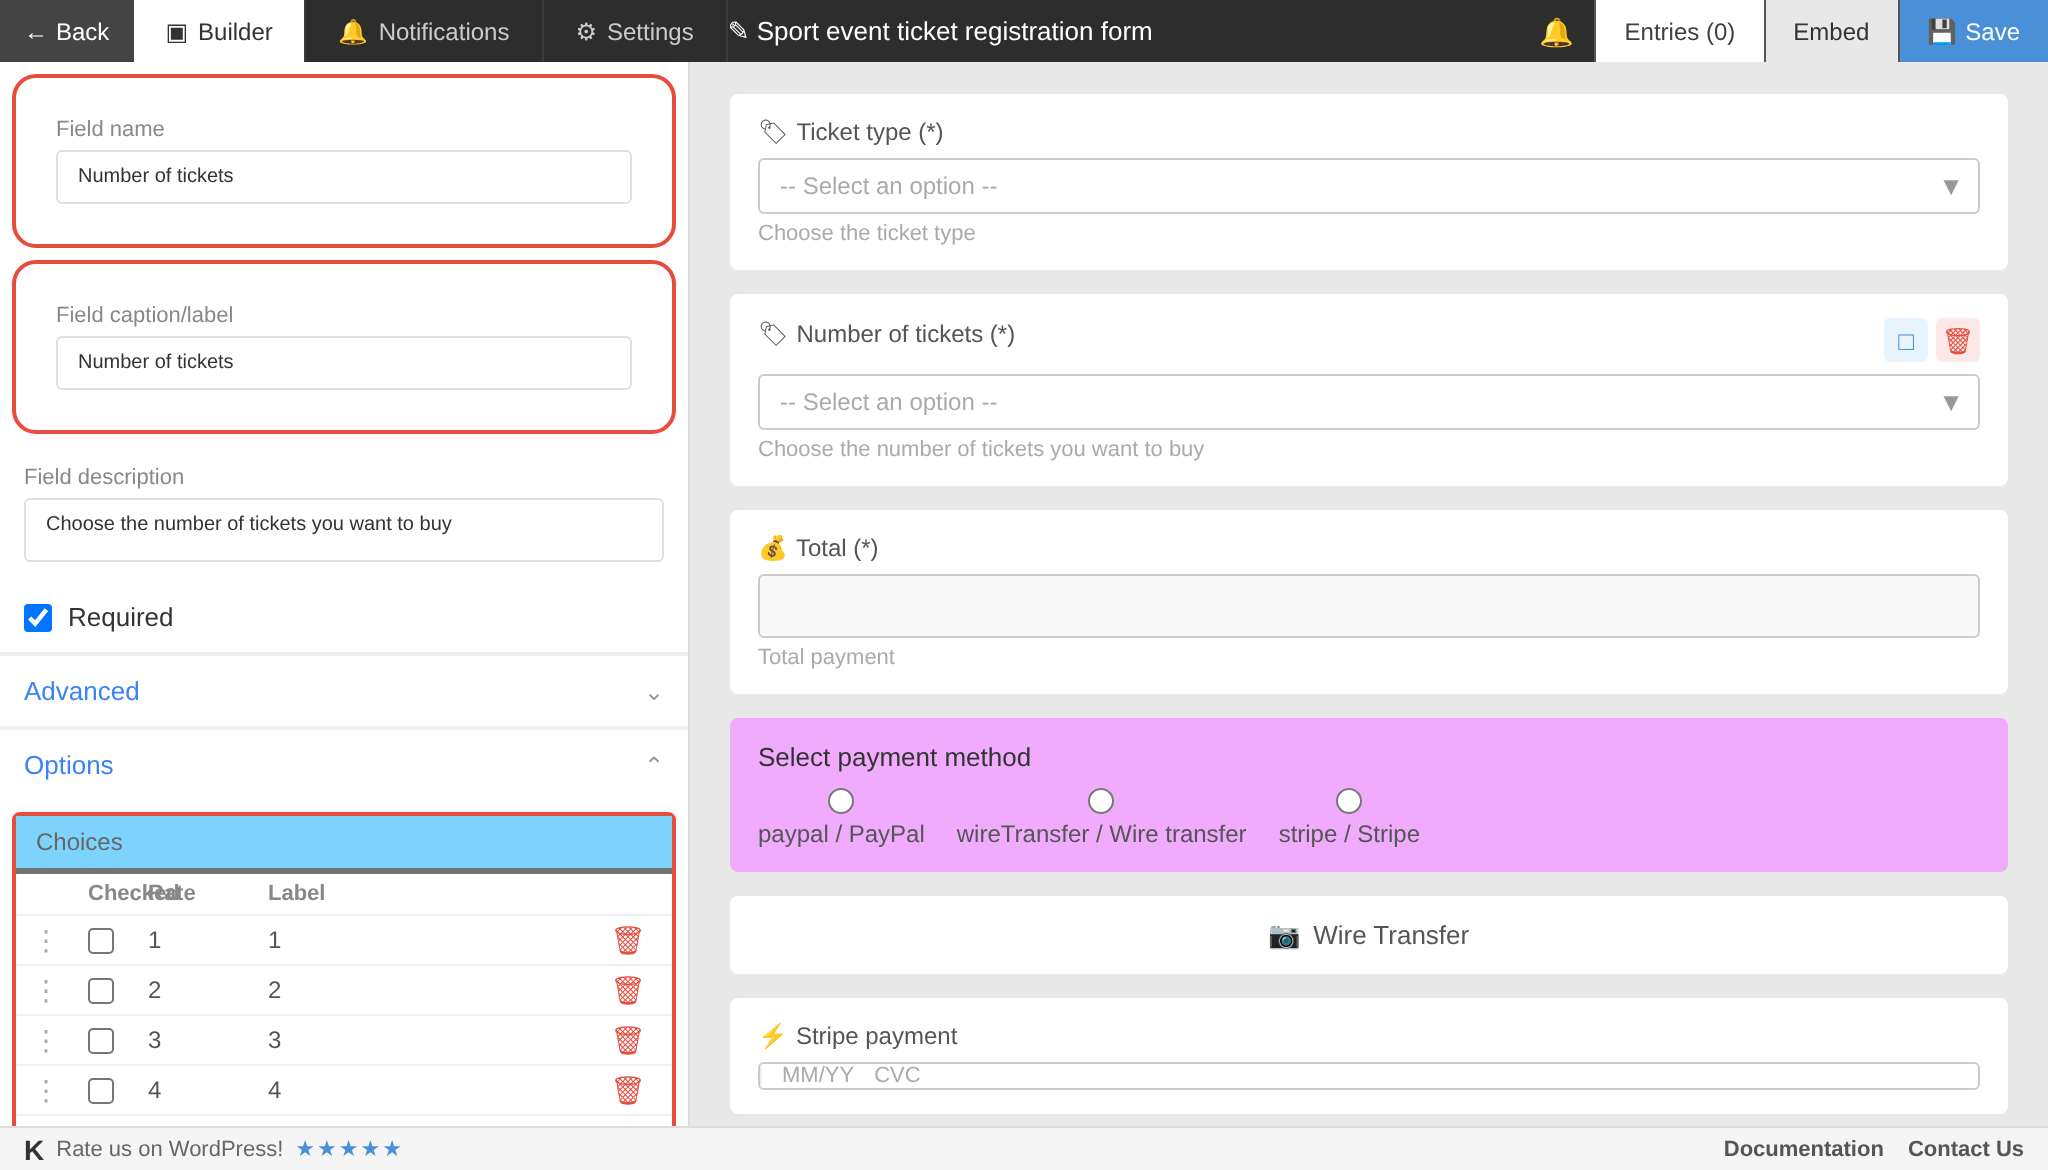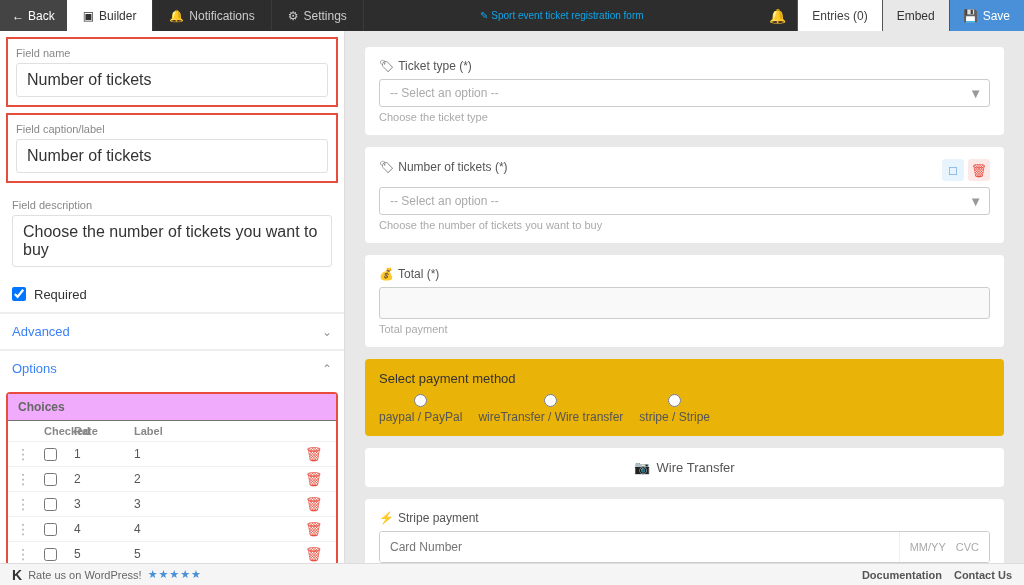--- a/index.html
+++ b/index.html
@@ -12,21 +12,21 @@
     .nav-back {
       display: flex; align-items: center; gap: 4px; padding: 0 12px; height: 100%;
       background: #444; color: #fff; font-size: 12px; cursor: pointer;
     }
     .nav-tab {
       display: flex; align-items: center; gap: 5px; padding: 0 16px; height: 100%;
       color: #ccc; font-size: 12px; cursor: pointer; border-right: 1px solid #3a3a3a;
     }
     .nav-tab.active { background: #fff; color: #333; }
     .nav-title {
-      flex: 1; text-align: center; font-size: 10px; color: #0ea5e9;
+      flex: 1; text-align: left; font-size: 13px; color: #ffffff;
     }
     .nav-right { display: flex; align-items: center; gap: 0; }
     .nav-bell { padding: 0 10px; color: #ccc; font-size: 14px; }
     .nav-btn {
       padding: 0 14px; height: 31px; display: flex; align-items: center; gap: 4px;
       font-size: 12px; cursor: pointer; border-left: 1px solid #555;
     }
     .nav-btn.entries { background: #fff; color: #404040; }
     .nav-btn.embed { background: #e8e8e8; color: #333; }
     .nav-btn.save { background: #4a90d9; color: #fff; }
@@ -36,49 +36,49 @@
 
     
     .left-panel {
       width: 345px; background: #fff; border-right: 1px solid #ddd;
       overflow-y: auto; flex-shrink: 0;
     }
     .field-section { padding: 10px 12px; }
     .field-label { font-size: 11px; color: #888; margin-bottom: 4px; }
     .field-input {
       width: 100%; padding: 7px 10px; border: 1px solid #e0e0e0; border-radius: 3px;
-      font-size: 16px; color: #333; background: #fafafa;
+      font-size: 10px; color: #333; background: #fafafa;
     }
     .field-section-highlighted {
       border: 2px solid #e74c3c;
       margin: 6px;
-      border-radius: 0;
-      padding: 8px;
+      border-radius: 12px;
+      padding: 20px;
     }
 
     .required-row {
-      display: flex; gap: 8px; padding: 10px 12px;
+      display: flex; align-items: center; gap: 8px; padding: 10px 12px;
     }
     .required-row input[type=checkbox] { width: 14px; height: 14px; }
     .required-row label { font-size: 13px; color: #333; font-weight: 500; }
 
     .section-header {
       display: flex; align-items: center; justify-content: space-between;
       padding: 10px 12px; border-top: 1px solid #eee; cursor: pointer;
     }
     .section-header span { font-size: 13px; font-weight: 500; color: #3b82f6; }
     .section-header .chevron { color: #999; font-size: 12px; }
 
     
     .choices-box {
       border: 2px solid #e74c3c; margin: 6px; border-radius: 4px;
     }
     .choices-header {
-      padding: 6px 10px; font-size: 12px; font-weight: 700; color: #666;
-      background: #f0abfc; border-bottom: 1px solid #737373;
+      padding: 6px 10px; font-size: 12px; font-weight: 400; color: #666;
+      background: #7dd3fc; border-bottom: 3px solid #737373;
     }
     .choices-cols {
       display: grid; grid-template-columns: 28px 30px 60px 1fr 28px;
       padding: 4px 8px; font-size: 11px; color: #888; font-weight: 600;
     }
     .choice-row {
       display: grid; grid-template-columns: 28px 30px 60px 1fr 28px;
       align-items: center; padding: 4px 8px; border-top: 1px solid #f0f0f0;
     }
     .choice-row input[type=checkbox] { width: 13px; height: 13px; }
@@ -120,21 +120,21 @@
     }
     .ticket-action-btn.copy { background: #e8f4fd; color: #4a90d9; }
     .ticket-action-btn.del { background: #fde8e8; color: #e74c3c; }
 
     .total-group { background: #fff; border-radius: 4px; margin-bottom: 12px; padding: 12px 14px; }
     .total-input {
       width: 100%; padding: 8px 10px; border: 1px solid #ccc; border-radius: 3px;
       font-size: 12px; color: #aaa; background: #f9f9f9;
     }
 
-    .payment-group { background: #eab308; border-radius: 4px; margin-bottom: 12px; padding: 12px 14px; }
+    .payment-group { background: #f0abfc; border-radius: 4px; margin-bottom: 12px; padding: 12px 14px; }
     .payment-label { font-size: 13px; color: #333; margin-bottom: 8px; font-weight: 500; }
     .payment-options { display: flex; gap: 16px; flex-wrap: wrap; }
     .payment-option { display: flex; align-items: center; gap: 3px; font-size: 12px; color: #555; flex-direction: column; }
     .payment-option input[type=radio] { width: 13px; height: 13px; }
 
     .wire-group { background: #fff; border-radius: 4px; margin-bottom: 12px; padding: 12px 14px; text-align: center; }
     .wire-label { font-size: 13px; color: #555; display: flex; align-items: center; justify-content: center; gap: 6px; }
 
     .stripe-group { background: #fff; border-radius: 4px; margin-bottom: 12px; padding: 12px 14px; }
     .stripe-label { font-size: 12px; color: #555; margin-bottom: 6px; display: flex; align-items: center; gap: 4px; }
@@ -358,21 +358,20 @@
         <span>Wire Transfer</span>
       </div>
     </div>
 
     <div class="stripe-group">
       <div class="stripe-label">
         <span>⚡</span>
         <span>Stripe payment</span>
       </div>
       <div class="stripe-card-row">
-        <input class="stripe-card-num" type="text" placeholder="Card Number" style="">
         <div class="stripe-card-extra">
           <span>MM/YY</span>
           <span>CVC</span>
         </div>
       </div>
     </div>
 
   </div>
 </div>
 

